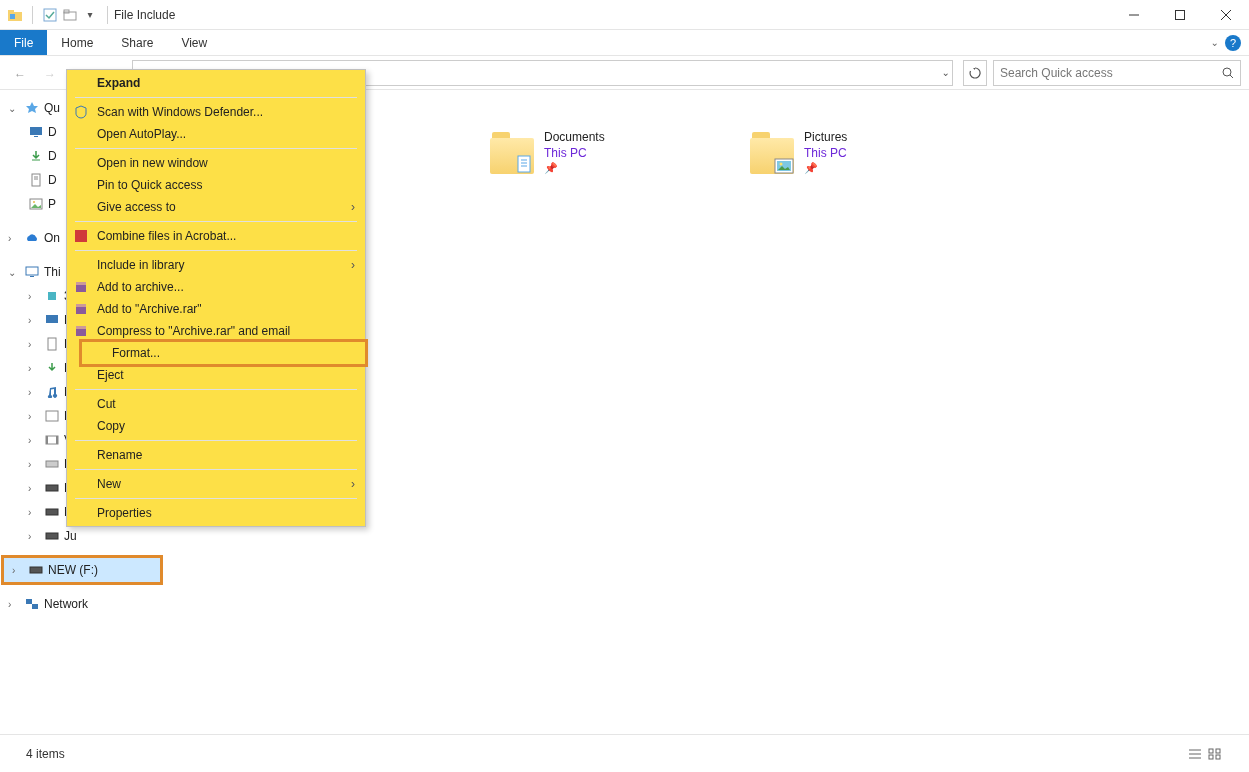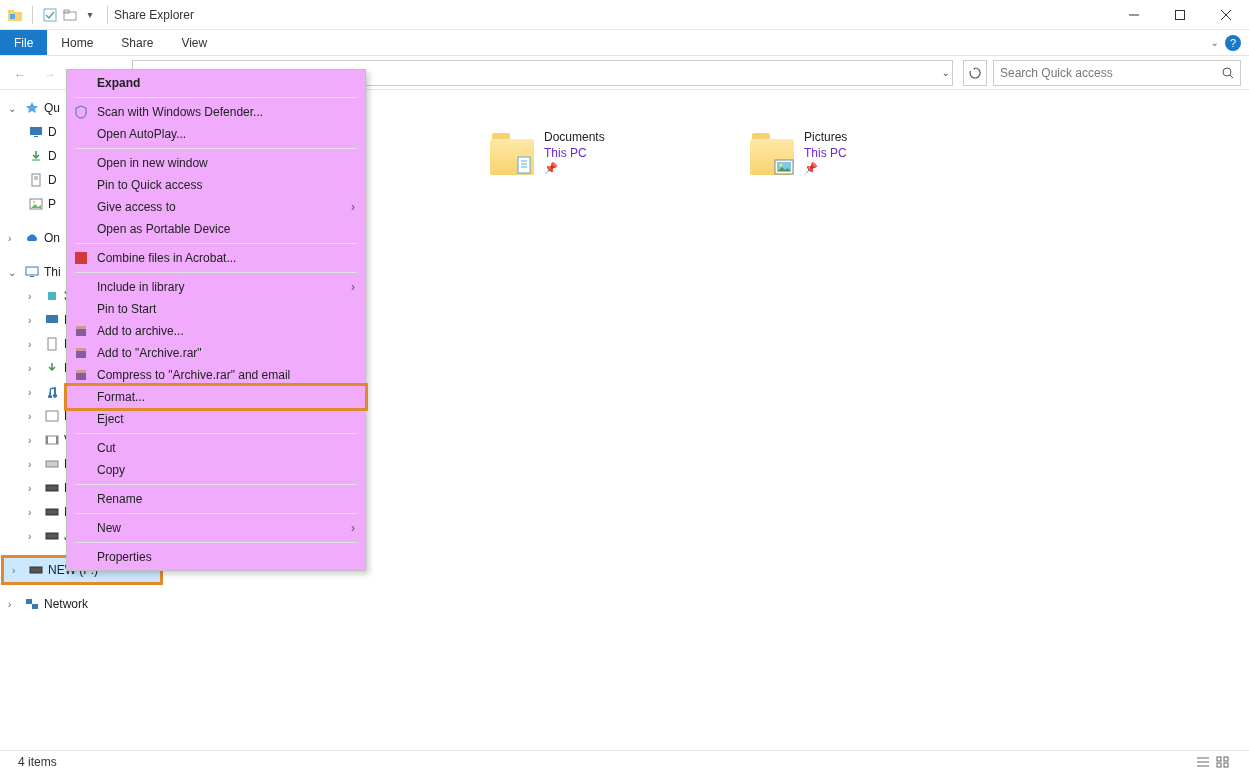--- a/index.html
+++ b/index.html
@@ -30,41 +30,41 @@
 .searchbox .mag { margin-left: auto; color: #555; }
 
 
 .body { position: absolute; top: 90px; left: 0; right: 0; bottom: 22px; display: flex; }
 .sidebar { width: 200px; padding: 6px 0; overflow: hidden; }
 .tree-item { display: flex; align-items: center; height: 24px; padding-left: 8px; gap: 4px; white-space: nowrap; overflow: hidden; color: #222; }
 .tree-item.indent1 { padding-left: 28px; }
 .tree-item.selected { background: #cce8ff; }
 .tree-caret { width: 12px; color: #666; font-size: 10px; }
 .tree-icon { width: 16px; height: 16px; display: flex; align-items: center; justify-content: center; }
-.highlight-inline { outline: 3px solid #e08a2c; }
+.highlight-inline { outline: 3px solid #e08a2c; margin-left: 15px; }
 
 .content { flex: 1; padding: 40px 30px; display: flex; gap: 80px; align-items: flex-start; position: relative; }
-.folder-card { display: flex; align-items: center; gap: 10px; width: 180px; }
+.folder-card { display: flex; gap: 10px; width: 180px; }
 .folder-thumb { width: 44px; height: 44px; position: relative; }
 .folder-thumb .fld { width: 44px; height: 36px; background: linear-gradient(#ffe9a8,#f7d26f); border-radius: 2px; position: absolute; bottom: 0; }
 .folder-thumb .tab { width: 18px; height: 8px; background: #f7d26f; position: absolute; top: 2px; left: 2px; border-radius: 2px 2px 0 0; }
 .folder-meta .name { color: #222; }
 .folder-meta .loc { color: #6d28d9; margin-top: 2px; }
 .folder-meta .pin { color: #9a9a9a; margin-top: 2px; font-size: 11px; }
 
 
-.ctxmenu { position: absolute; left: 66px; top: 69px; width: 300px; background: #f0abfc; border: 1px solid #bfbfbf; box-shadow: 3px 3px 6px rgba(0,0,0,0.2); z-index: 50; padding: 2px 0; }
+.ctxmenu { position: absolute; left: 66px; top: 69px; width: 300px; background: #fde047; border: 1px solid #bfbfbf; box-shadow: 3px 3px 6px rgba(0,0,0,0.2); z-index: 50; padding: 2px 0; }
 .ctx-item { display: flex; align-items: center; height: 22px; padding: 0 10px 0 30px; position: relative; color: #222; }
 .ctx-item .ico { position: absolute; left: 6px; width: 16px; height: 16px; display: flex; align-items: center; justify-content: center; }
 .ctx-item.bold { font-weight: 600; }
 .ctx-sep { height: 1px; background: #e0e0e0; margin: 3px 8px; }
 .ctx-arrow { margin-left: auto; color: #555; }
 
 
-.statusbar { position: absolute; bottom: 0; left: 0; right: 0; height: 22px; border-top: 1px solid #e5e5e5; display: flex; align-items: center; padding: 0 18px; color: #333; }
+.statusbar { position: absolute; bottom: 0; left: 0; right: 0; height: 38px; border-top: 1px solid #e5e5e5; display: flex; align-items: center; padding: 0 26px; color: #333; }
 .view-icons { margin-left: auto; display: flex; gap: 4px; color: #666; }
 
 
 svg { display: block; }
 </style>
 </head>
 <body>
 
 <div class="titlebar">
   <div class="qat">
@@ -84,21 +84,21 @@
     </span>
     <span class="qat-icon">
       <svg width="14" height="14">
           <rect x="1" y="4" width="12" height="8" fill="none" stroke="#999"></rect>
           <rect x="1" y="2" width="5" height="3" fill="none" stroke="#999"></rect>
         </svg>
     </span>
     <span class="qat-icon" style="color:#555;font-size:10px;">▾</span>
     <span class="title-sep"></span>
   </div>
-  <span class="title-text">Share Explorer</span>
+  <span class="title-text">File Include</span>
   <div class="win-controls">
     <div class="win-btn">
         <svg width="10" height="10">
           <line x1="0" y1="5" x2="10" y2="5" stroke="#333"></line>
         </svg>
       </div>
     <div class="win-btn">
         <svg width="10" height="10">
           <rect x="0.5" y="0.5" width="9" height="9" fill="none" stroke="#333"></rect>
         </svg>
@@ -420,39 +420,33 @@
   <div class="ctx-item">
       <span>Open in new window</span>
     </div>
   <div class="ctx-item">
       <span>Pin to Quick access</span>
     </div>
   <div class="ctx-item">
       <span>Give access to</span>
       <span class="ctx-arrow">›</span>
     </div>
-  <div class="ctx-item">
-      <span>Open as Portable Device</span>
-    </div>
   <div class="ctx-sep"></div>
   <div class="ctx-item">
       <span class="ico">
         <svg width="14" height="14">
           <rect x="1" y="1" width="12" height="12" fill="#d03a3a"></rect>
         </svg>
       </span>
       <span>Combine files in Acrobat...</span>
     </div>
   <div class="ctx-sep"></div>
   <div class="ctx-item">
       <span>Include in library</span>
       <span class="ctx-arrow">›</span>
-    </div>
-  <div class="ctx-item">
-      <span>Pin to Start</span>
     </div>
   <div class="ctx-item">
       <span class="ico">
         <svg width="14" height="14">
           <rect x="2" y="2" width="10" height="10" fill="#8b5a9b"></rect>
           <rect x="2" y="2" width="10" height="3" fill="#c99"></rect>
         </svg>
       </span>
       <span>Add to archive...</span>
     </div>

